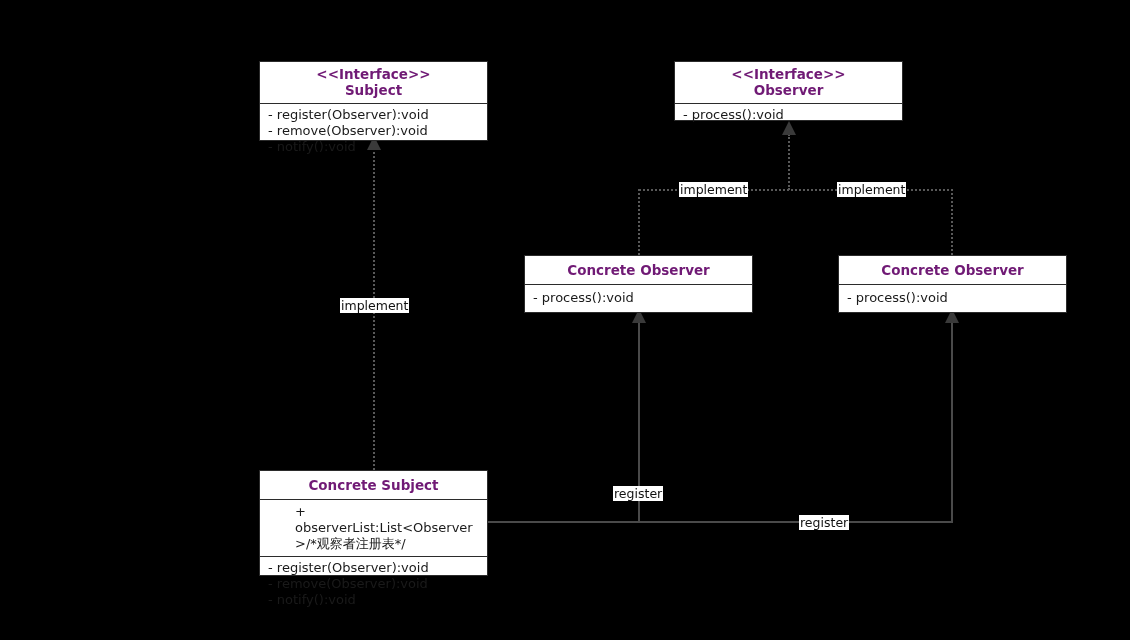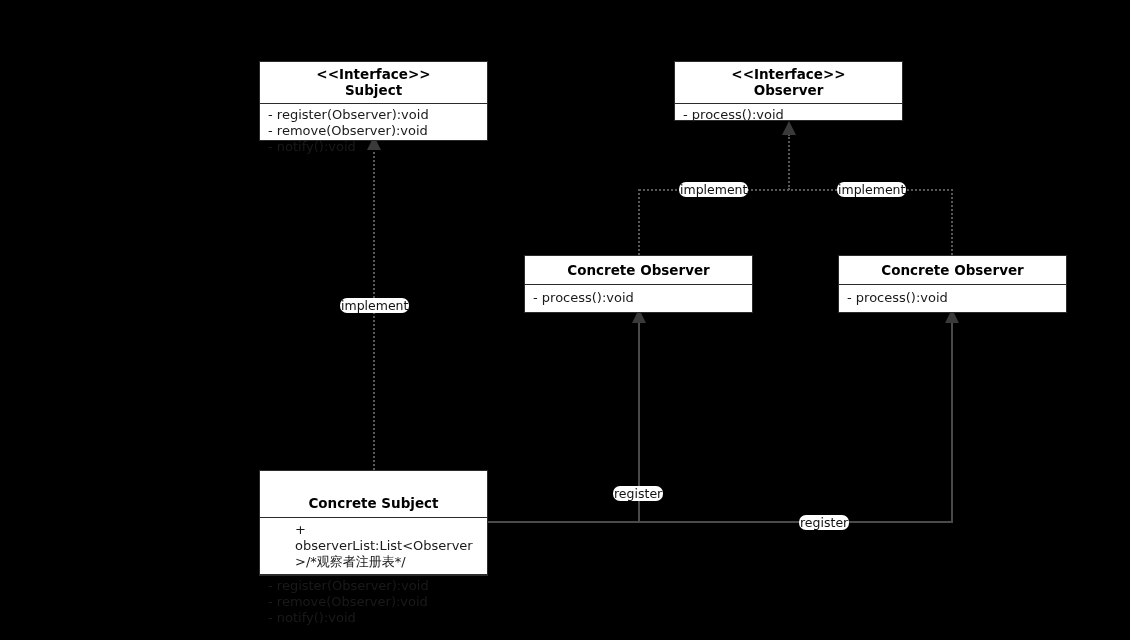--- a/index.html
+++ b/index.html
@@ -20,21 +20,21 @@
   .uml-box {
     position: absolute;
     background: #ffffff;
     border: 1px solid #2b2b2b;
     box-sizing: border-box;
     z-index: 5;
   }
   .uml-header {
     text-align: center;
     font-weight: bold;
-    color: #000000;
+    color: #701a75;
     font-size: 13.5px;
     line-height: 16px;
     padding: 4px 6px 5px 6px;
     border-bottom: 1px solid #2b2b2b;
     box-sizing: border-box;
     white-space: pre-line;
   }
   .uml-compartment {
     padding: 3px 6px 4px 8px;
     box-sizing: border-box;
@@ -84,21 +84,20 @@
   
   .edge-label {
     position: absolute;
     background: #ffffff;
     color: #111111;
     font-size: 12.5px;
     line-height: 15px;
     padding: 0 1px;
     white-space: nowrap;
     z-index: 6;
-    border-radius: 7px;
   }
 </style>
 </head>
 <body>
 
 <div id="canvas">
 
   <div class="seg seg-v-dot" style="left:373px; top:148px; height:322px;"></div>
   <div class="arrow-up" style="left:367px; top:136px;"></div>
 
@@ -141,21 +140,21 @@
   </div>
 
   <div class="uml-box" style="left:838px; top:255px; width:229px; height:58px;">
     <div class="uml-header" style="padding-top:6px; padding-bottom:6px;">Concrete Observer</div>
     <div class="uml-compartment" style="padding-top:5px;">
       <div class="uml-line">- process():void</div>
     </div>
   </div>
 
   <div class="uml-box" style="left:259px; top:470px; width:229px; height:106px;">
-    <div class="uml-header" style="padding-top:24px; padding-bottom:6px;">Concrete Subject</div>
+    <div class="uml-header" style="padding-top:6px; padding-bottom:6px;">Concrete Subject</div>
     <div class="uml-compartment" style="padding-top:4px;padding-left:35px;">
       <div class="uml-line">+ observerList:List&lt;Observer&gt;/*观察者注册表*/</div>
     </div>
     <div class="uml-compartment" style="padding-top:3px;">
       <div class="uml-line">- register(Observer):void</div>
       <div class="uml-line">- remove(Observer):void</div>
       <div class="uml-line">- notify():void</div>
     </div>
   </div>
 

